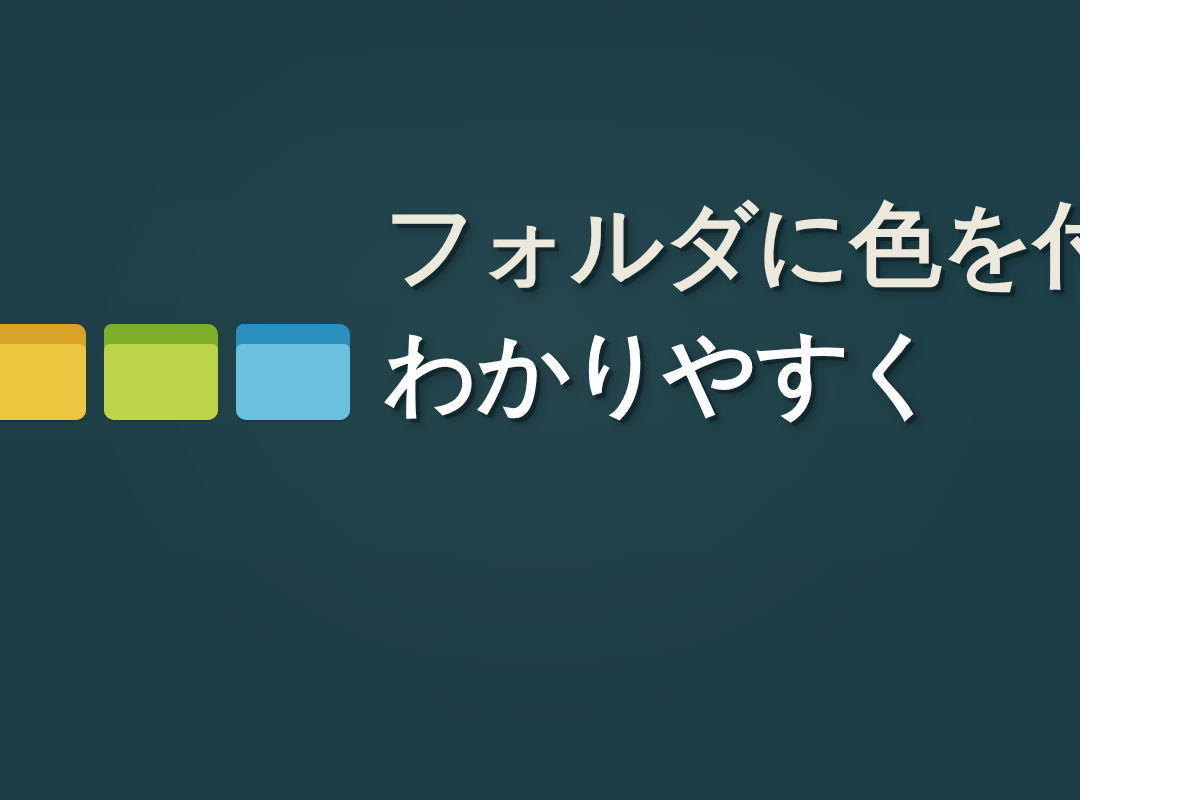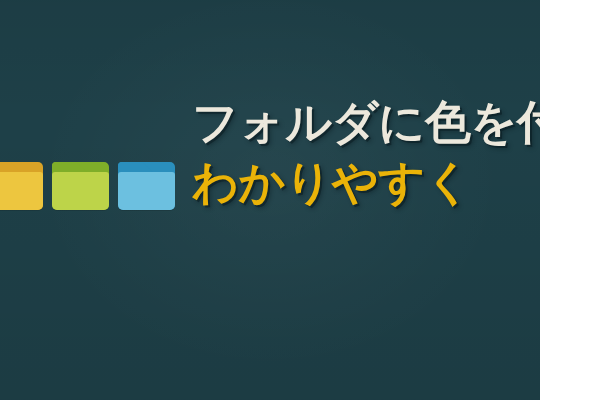--- a/index.html
+++ b/index.html
@@ -137,16 +137,16 @@
     <div class="folder">
       <div class="folder-back" style="background: rgb(42, 143, 189);"></div>
       <div class="folder-notch" style="background: rgb(42, 143, 189);"></div>
       <div class="folder-front" style="background: rgb(108, 192, 224);"></div>
     </div>
 
   </div>
 
   <div id="headline">
     <div class="headline-line" style="color: rgb(236, 232, 220);">フォルダに色を付</div>
-    <div class="headline-line" style="color: #eab308; font-family: Liberation Mono, monospace;">わかりやすく</div>
+    <div class="headline-line" style="color: #ffffff;">わかりやすく</div>
   </div>
 
 </div>
 
 </body></html>

